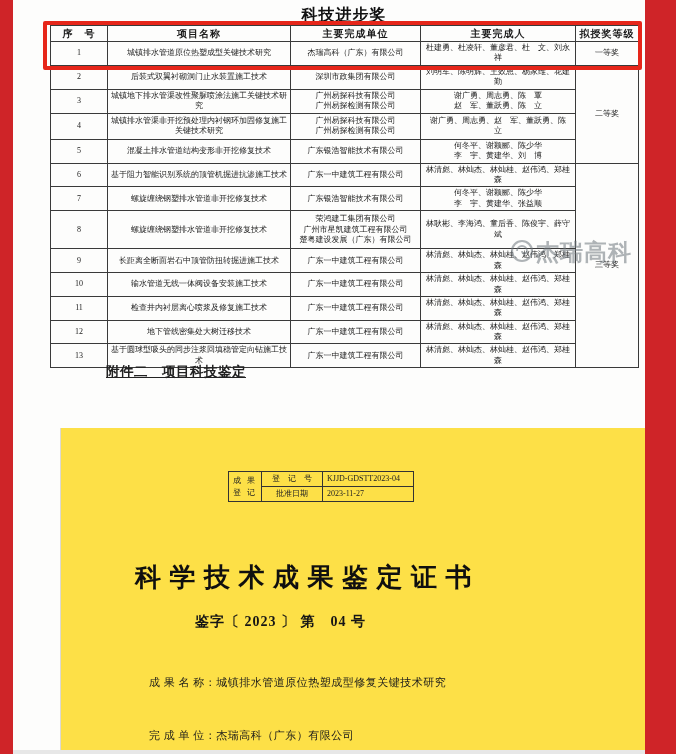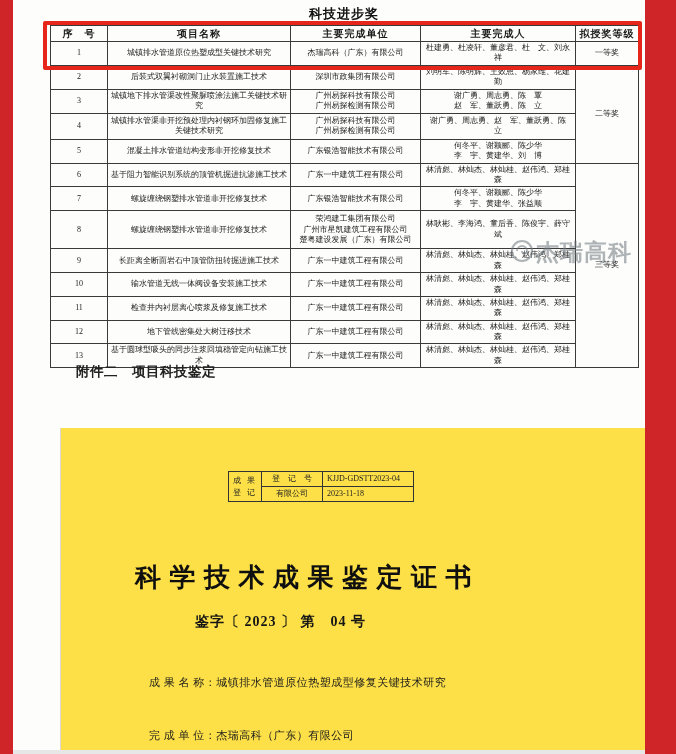--- a/index.html
+++ b/index.html
@@ -8,21 +8,21 @@
     background:#fdfdfc;
     font-family:"Liberation Serif","DejaVu Serif",serif;
     color:#1b1b1b;
   }
   .red-bar{position:absolute;top:0;height:754px;background:#cf2428;z-index:10;}
   .red-bar.left{left:0;width:13px;}
   .red-bar.right{right:0;width:31px;}
 
   .section-title{
     position:absolute;top:5px;left:50px;width:588px;text-align:center;
-    font-weight:bold;font-size:13px;letter-spacing:1px;color:#111;
+    font-weight:bold;font-size:16px;letter-spacing:1px;color:#111;
   }
 
   table.award{
     position:absolute;left:50px;top:25px;width:588px;
     border-collapse:collapse;table-layout:fixed;
     font-size:8px;color:#1b1b1b;border:1.5px solid #333;
   }
   table.award th,table.award td{
     border:1px solid #3a3a3a;padding:1px 2px;text-align:center;
     vertical-align:middle;line-height:1.3;white-space:pre-line;
@@ -35,22 +35,22 @@
     border:4px solid #e6261a;border-radius:2px;z-index:6;pointer-events:none;
   }
 
   .watermark{
     position:absolute;left:510px;top:237px;z-index:7;display:flex;
     align-items:center;gap:2px;opacity:.55;color:#6f777d;pointer-events:none;
   }
   .watermark .wm-text{font-size:23px;font-weight:bold;letter-spacing:1px;}
 
   .attachment-heading{
-    position:absolute;left:76px;top:363px;font-size:13.5px;font-weight:bold;
-    letter-spacing:.5px;color:#222;
+    position:absolute;left:106px;top:363px;font-size:13.5px;font-weight:bold;
+    letter-spacing:.5px;color:#222;text-decoration:underline;
   }
 
   .cert-page{
     position:absolute;left:60px;top:428px;width:586px;height:326px;
     background:#fde047;border-left:1px solid #ddd9d2;
   }
   table.reg{
     position:absolute;left:167px;top:43px;border-collapse:collapse;
     font-size:8px;color:#222;table-layout:fixed;
   }
@@ -217,22 +217,22 @@
 <div class="cert-page">
   <table class="reg">
     <tbody>
         <tr>
       <td class="reg-group" rowspan="2">成 果
 登 记</td>
       <td class="reg-label">登　记　号</td>
       <td class="reg-value">KJJD-GDSTT2023-04</td>
     </tr>
     <tr>
-      <td class="reg-label">有限公司</td>
-      <td class="reg-value">2023-11-18</td>
+      <td class="reg-label">批准日期</td>
+      <td class="reg-value">2023-11-27</td>
     </tr>
   </tbody>
     </table>
 
   <div class="cert-title">科 学 技 术 成 果 鉴 定 证 书</div>
   <div class="cert-serial">鉴字〔 2023 〕 第　04 号</div>
   <div class="cert-line result">成 果 名 称：城镇排水管道原位热塑成型修复关键技术研究</div>
   <div class="cert-line unit">完 成 单 位：杰瑞高科（广东）有限公司</div>
 </div>
 

